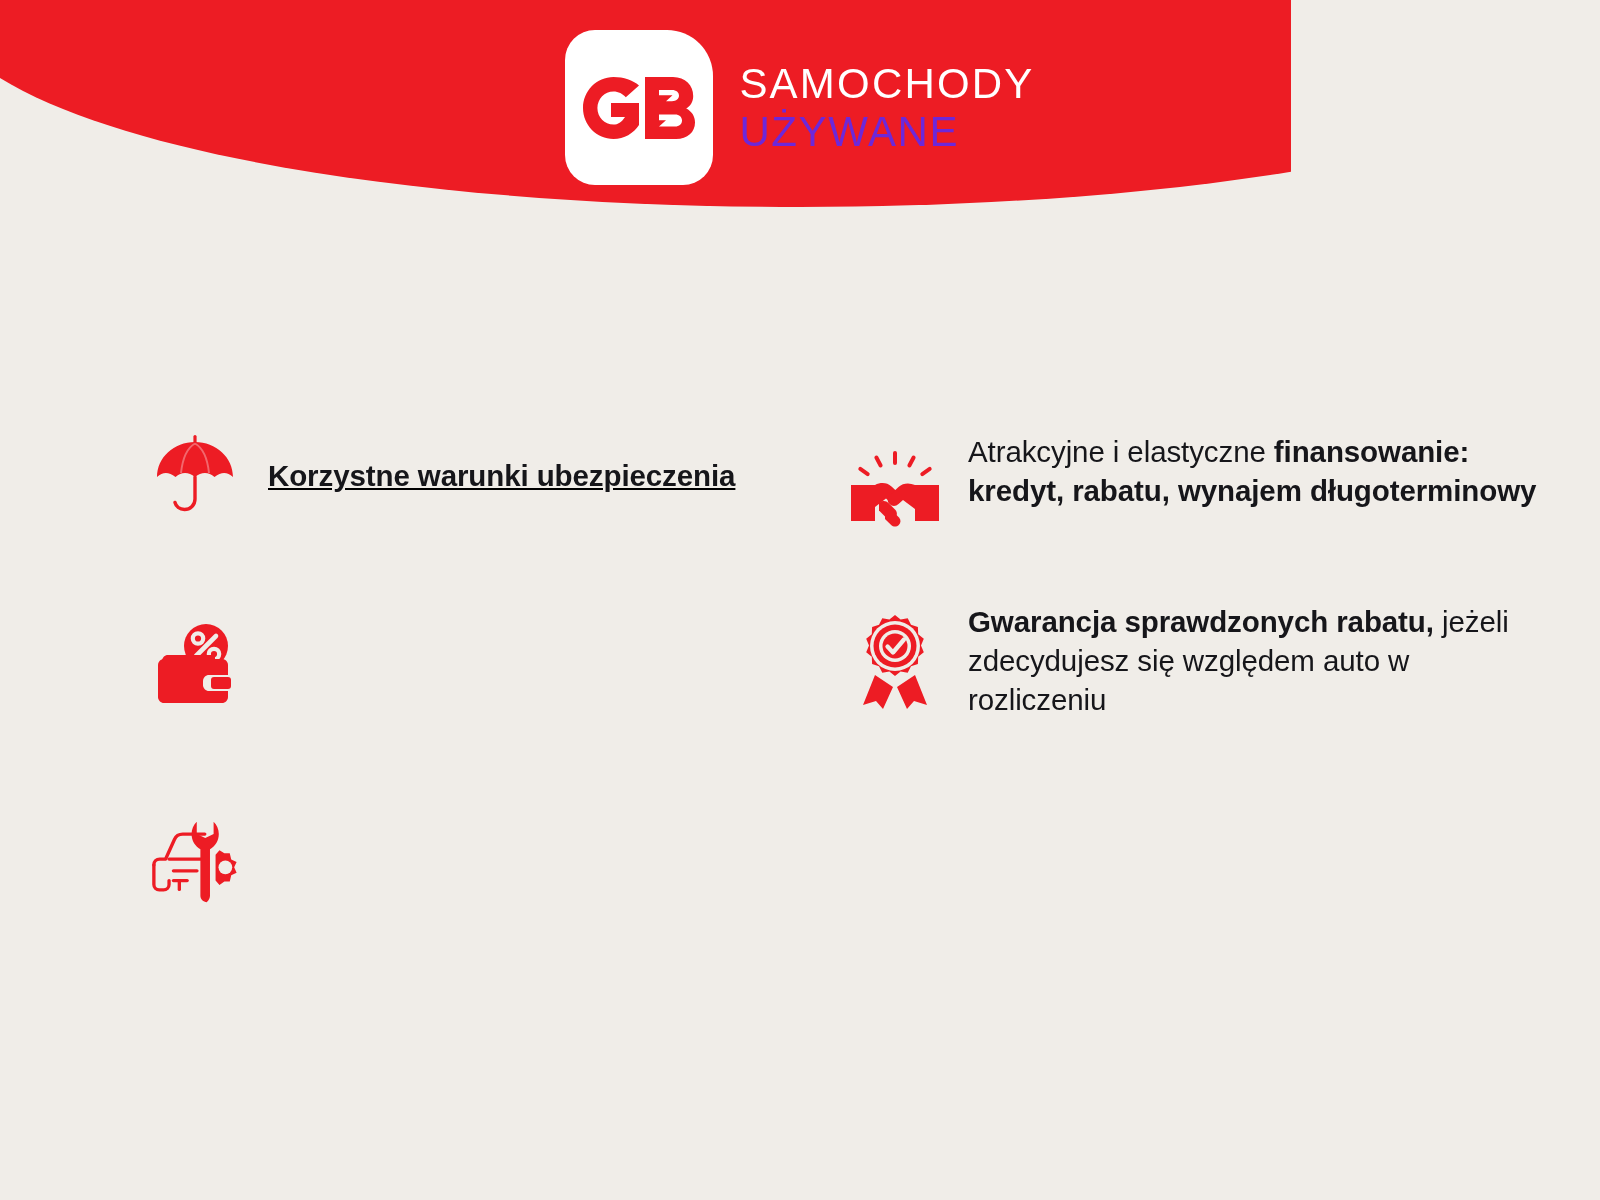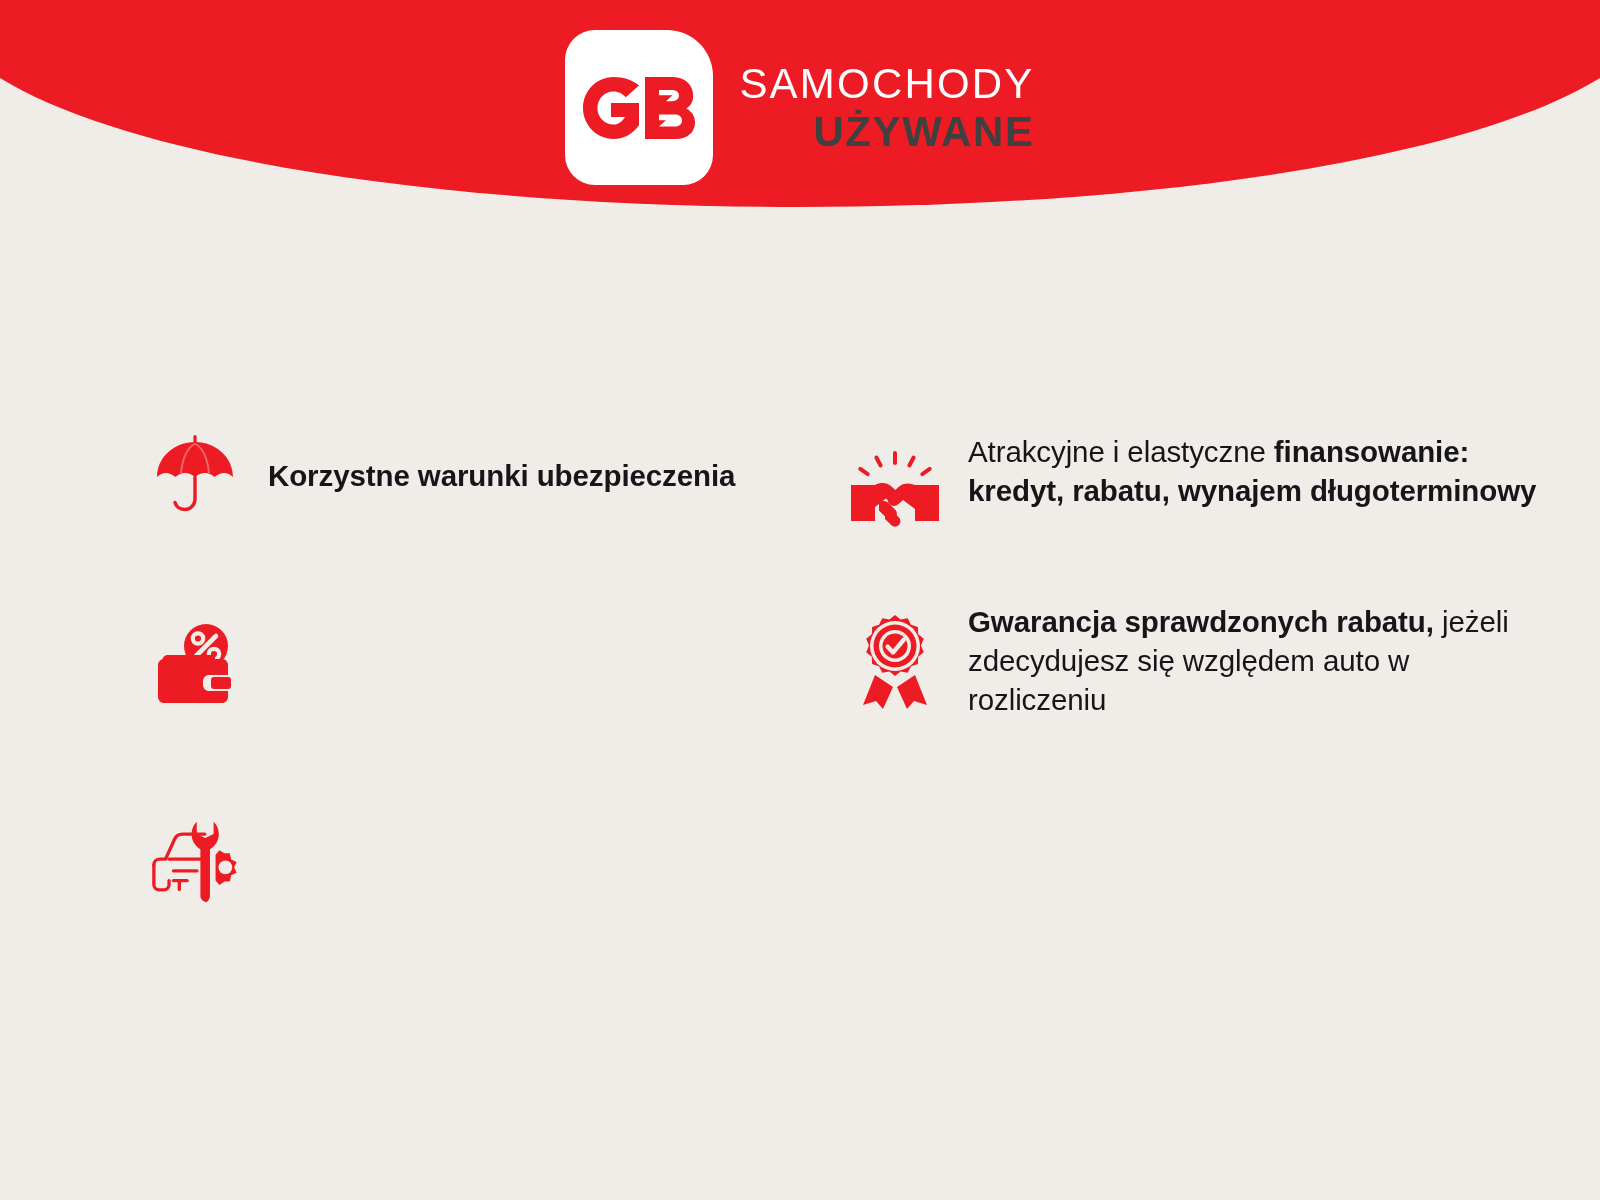--- a/index.html
+++ b/index.html
@@ -7,23 +7,22 @@
   html, body {
     width:1600px; height:1200px;
     background:#f0ede8;
     font-family:"Liberation Sans", sans-serif;
     overflow:hidden;
   }
   .page { position:relative; width:1600px; height:1200px; background:#f0ede8; }
 
   
   .header {
-    position:absolute; top:0; left:0; width:1600px; height:260px;
+    position:absolute; top:0; left:0; width:1291px; height:260px;
     overflow:hidden;
-    text-align:right;
   }
   .header-shape {
     position:absolute; top:0; left:0; width:1600px; height:260px;
   }
   .header-inner {
     position:absolute; top:0; left:0; width:1600px; height:240px;
     display:flex; align-items:flex-start; justify-content:center;
     padding-top:30px;
     z-index:3;
   }
@@ -36,35 +35,35 @@
     border-radius:30px 46px 30px 30px;
     display:flex; align-items:center; justify-content:center;
   }
   .logo-mark .gb { display:block; }
 
   .logo-text { display:flex; flex-direction:column; line-height:1.0; }
   .logo-text .line1 {
     color:#ffffff; font-size:42px; font-weight:400; letter-spacing:2.2px;
   }
   .logo-text .line2 {
-    color:#404040; font-size:42px; font-weight:700; letter-spacing:1.6px;
+    color:#6d28d9; font-size:42px; font-weight:400; letter-spacing:1.6px;
     margin-top:6px;
   }
 
   
   .grid {
     position:absolute; left:0; top:430px; width:1600px;
     display:grid;
     grid-template-columns: 720px 740px;
     grid-template-rows: 170px 200px auto;
     column-gap:0px;
     padding-left:128px;
   }
   .cell { display:flex; align-items:flex-start; gap:26px; }
-  .cell.col2 { padding-left:20px; }
+  .cell.col2 { padding-left:20px;text-decoration:underline; }
 
   .icon-wrap {
     flex:0 0 auto;
     width:94px; height:94px;
     display:flex; align-items:center; justify-content:center;
   }
   .icon-wrap svg { display:block; }
 
   .benefit-text {
     font-size:29.5px;

